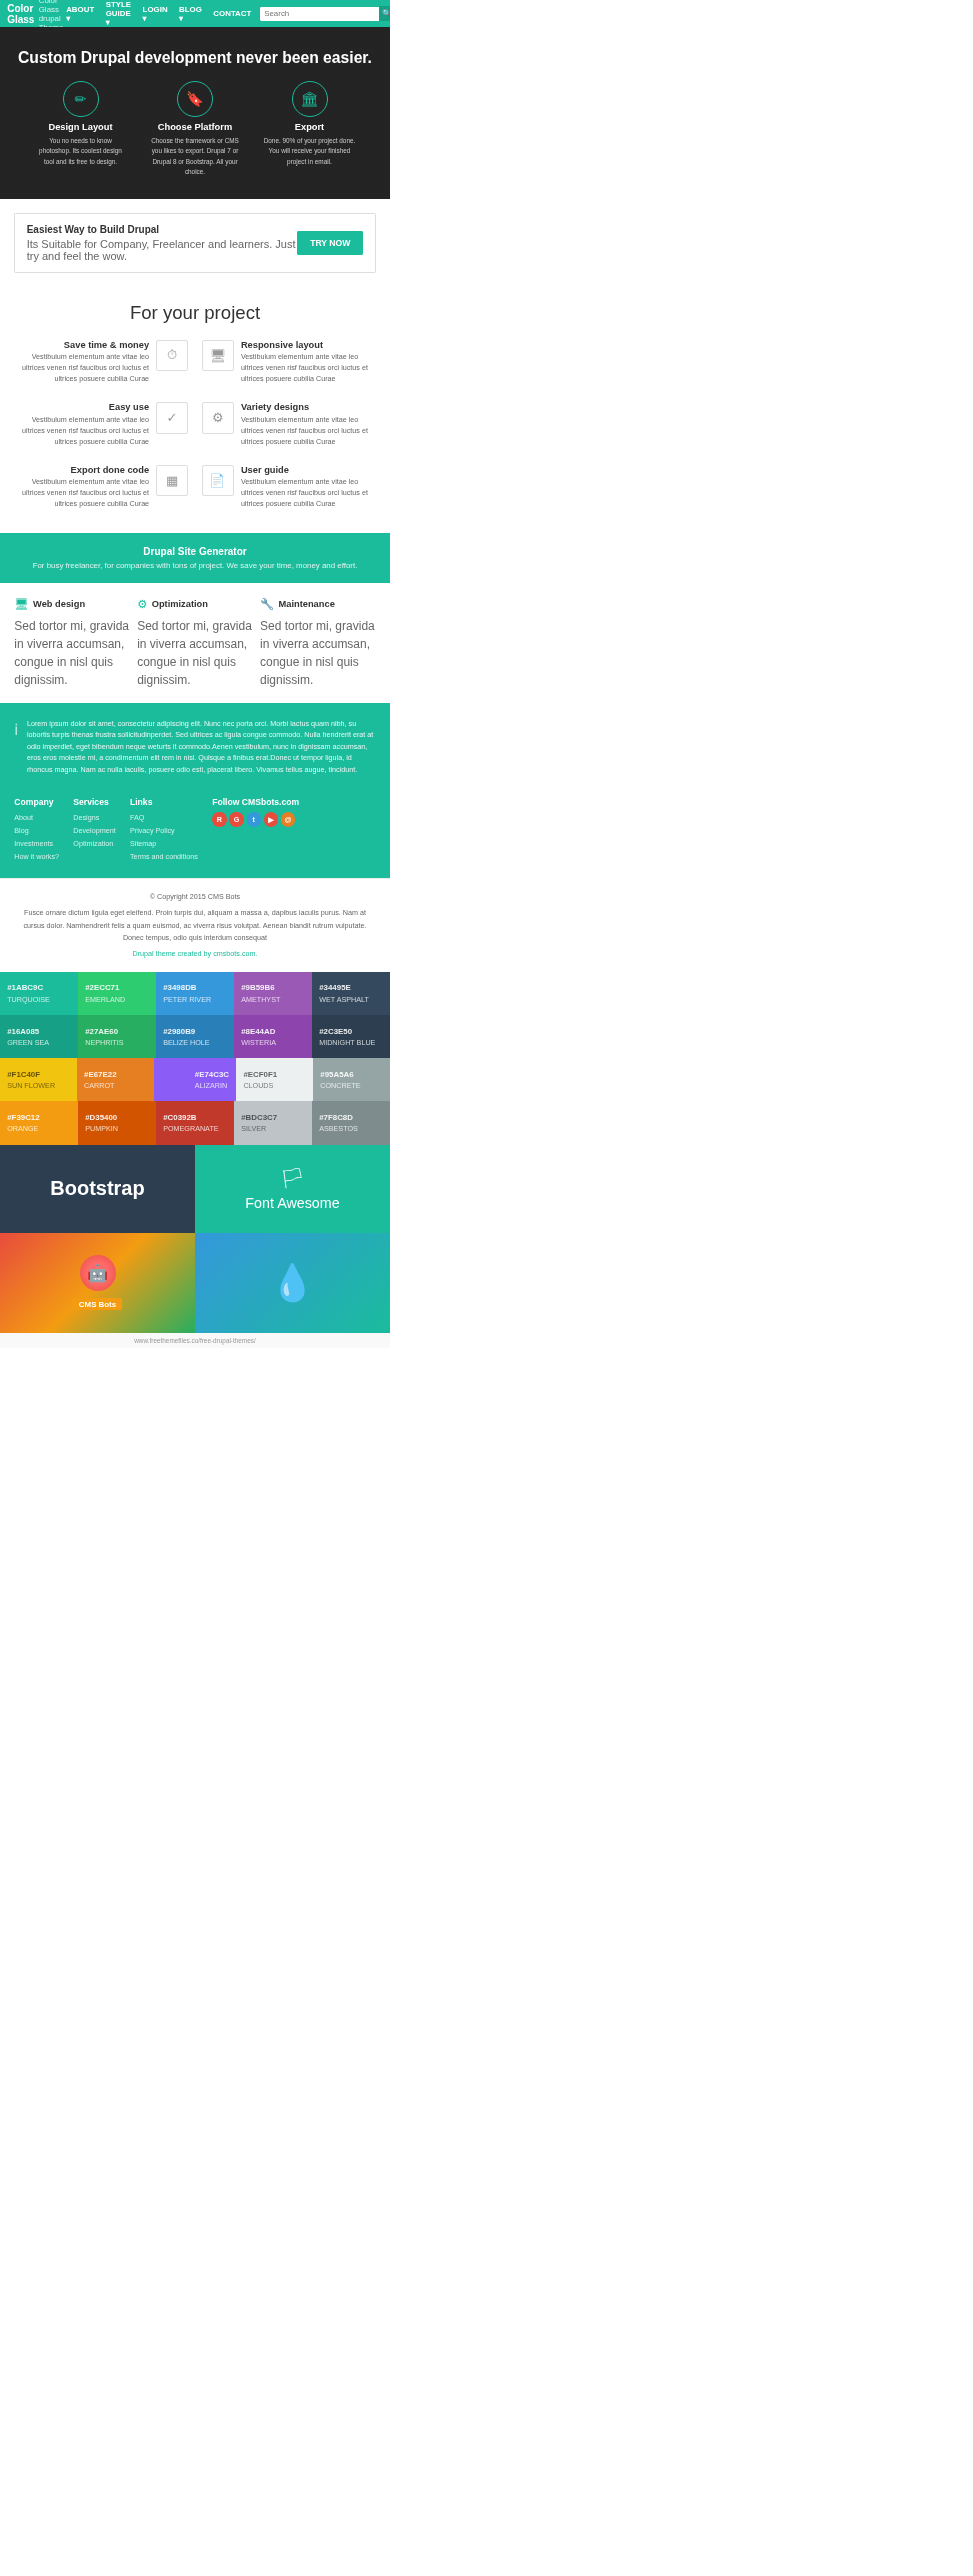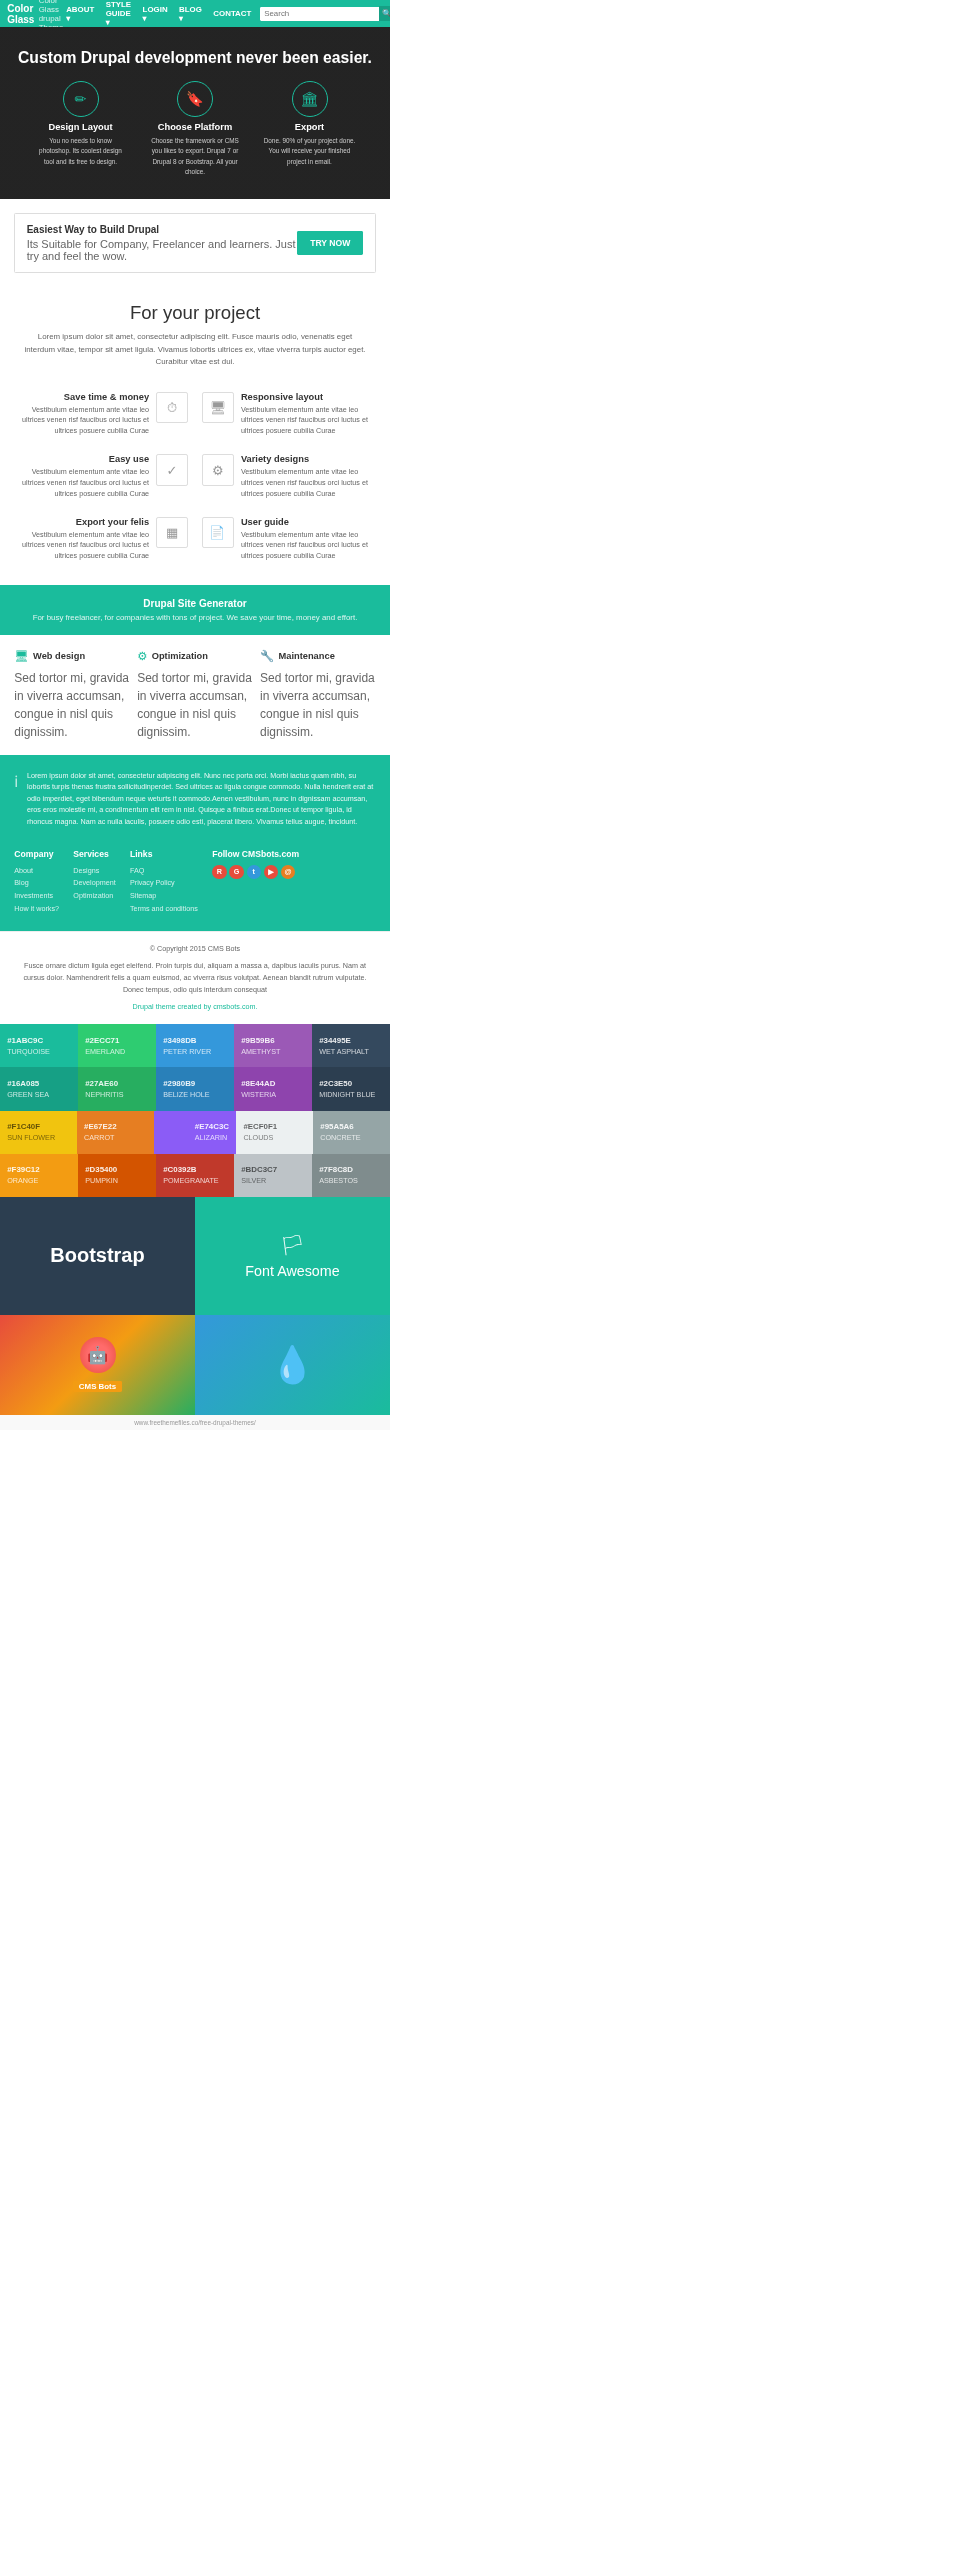--- a/index.html
+++ b/index.html
@@ -347,21 +347,21 @@
       margin-bottom: 1.4px;
     }
     .color-swatch .name {
       font-size: 7.2px;
       opacity: 0.85;
     }
 
     
     .framework-section {
       display: flex;
-      height: 118px;
+      height: 88px;
     }
     .framework-left {
       flex: 1;
       background: #2C3E50;
       display: flex;
       align-items: center;
       justify-content: center;
       padding: 14.3px;
     }
     .framework-left h2 {
@@ -489,21 +489,20 @@
 <div class="banner">
   <div class="banner-text">
     <h3>Easiest Way to Build Drupal</h3>
     <p>Its Suitable for Company, Freelancer and learners. Just try and feel the wow.</p>
   </div>
   <button class="btn-try">TRY NOW</button>
 </div>
 
 <div class="section">
   <h2>For your project</h2>
-  <p class="section-intro">Lorem ipsum dolor sit amet, consectetur adipiscing elit. Fusce mauris odio, venenatis eget interdum vitae, tempor sit amet ligula. Vivamus lobortis ultrices ex, vitae viverra turpis auctor eget. Curabitur vitae est dui.</p>
 
   <div class="features-grid">
 
     <div class="feature-item left">
       <div class="feature-icon-box">⏱</div>
       <div class="feature-text">
         <h4>Save time &amp; money</h4>
         <p>Vestibulum elementum ante vitae leo ultrices venen risf faucibus orci luctus et ultrices posuere cubilia Curae</p>
       </div>
     </div>
@@ -526,21 +525,21 @@
       <div class="feature-icon-box">⚙</div>
       <div class="feature-text">
         <h4>Variety designs</h4>
         <p>Vestibulum elementum ante vitae leo ultrices venen risf faucibus orci luctus et ultrices posuere cubilia Curae</p>
       </div>
     </div>
 
     <div class="feature-item left">
       <div class="feature-icon-box">▦</div>
       <div class="feature-text">
-        <h4>Export your felis</h4>
+        <h4>Export done code</h4>
         <p>Vestibulum elementum ante vitae leo ultrices venen risf faucibus orci luctus et ultrices posuere cubilia Curae</p>
       </div>
     </div>
     <div class="feature-item">
       <div class="feature-icon-box">📄</div>
       <div class="feature-text">
         <h4>User guide</h4>
         <p>Vestibulum elementum ante vitae leo ultrices venen risf faucibus orci luctus et ultrices posuere cubilia Curae</p>
       </div>
     </div>

